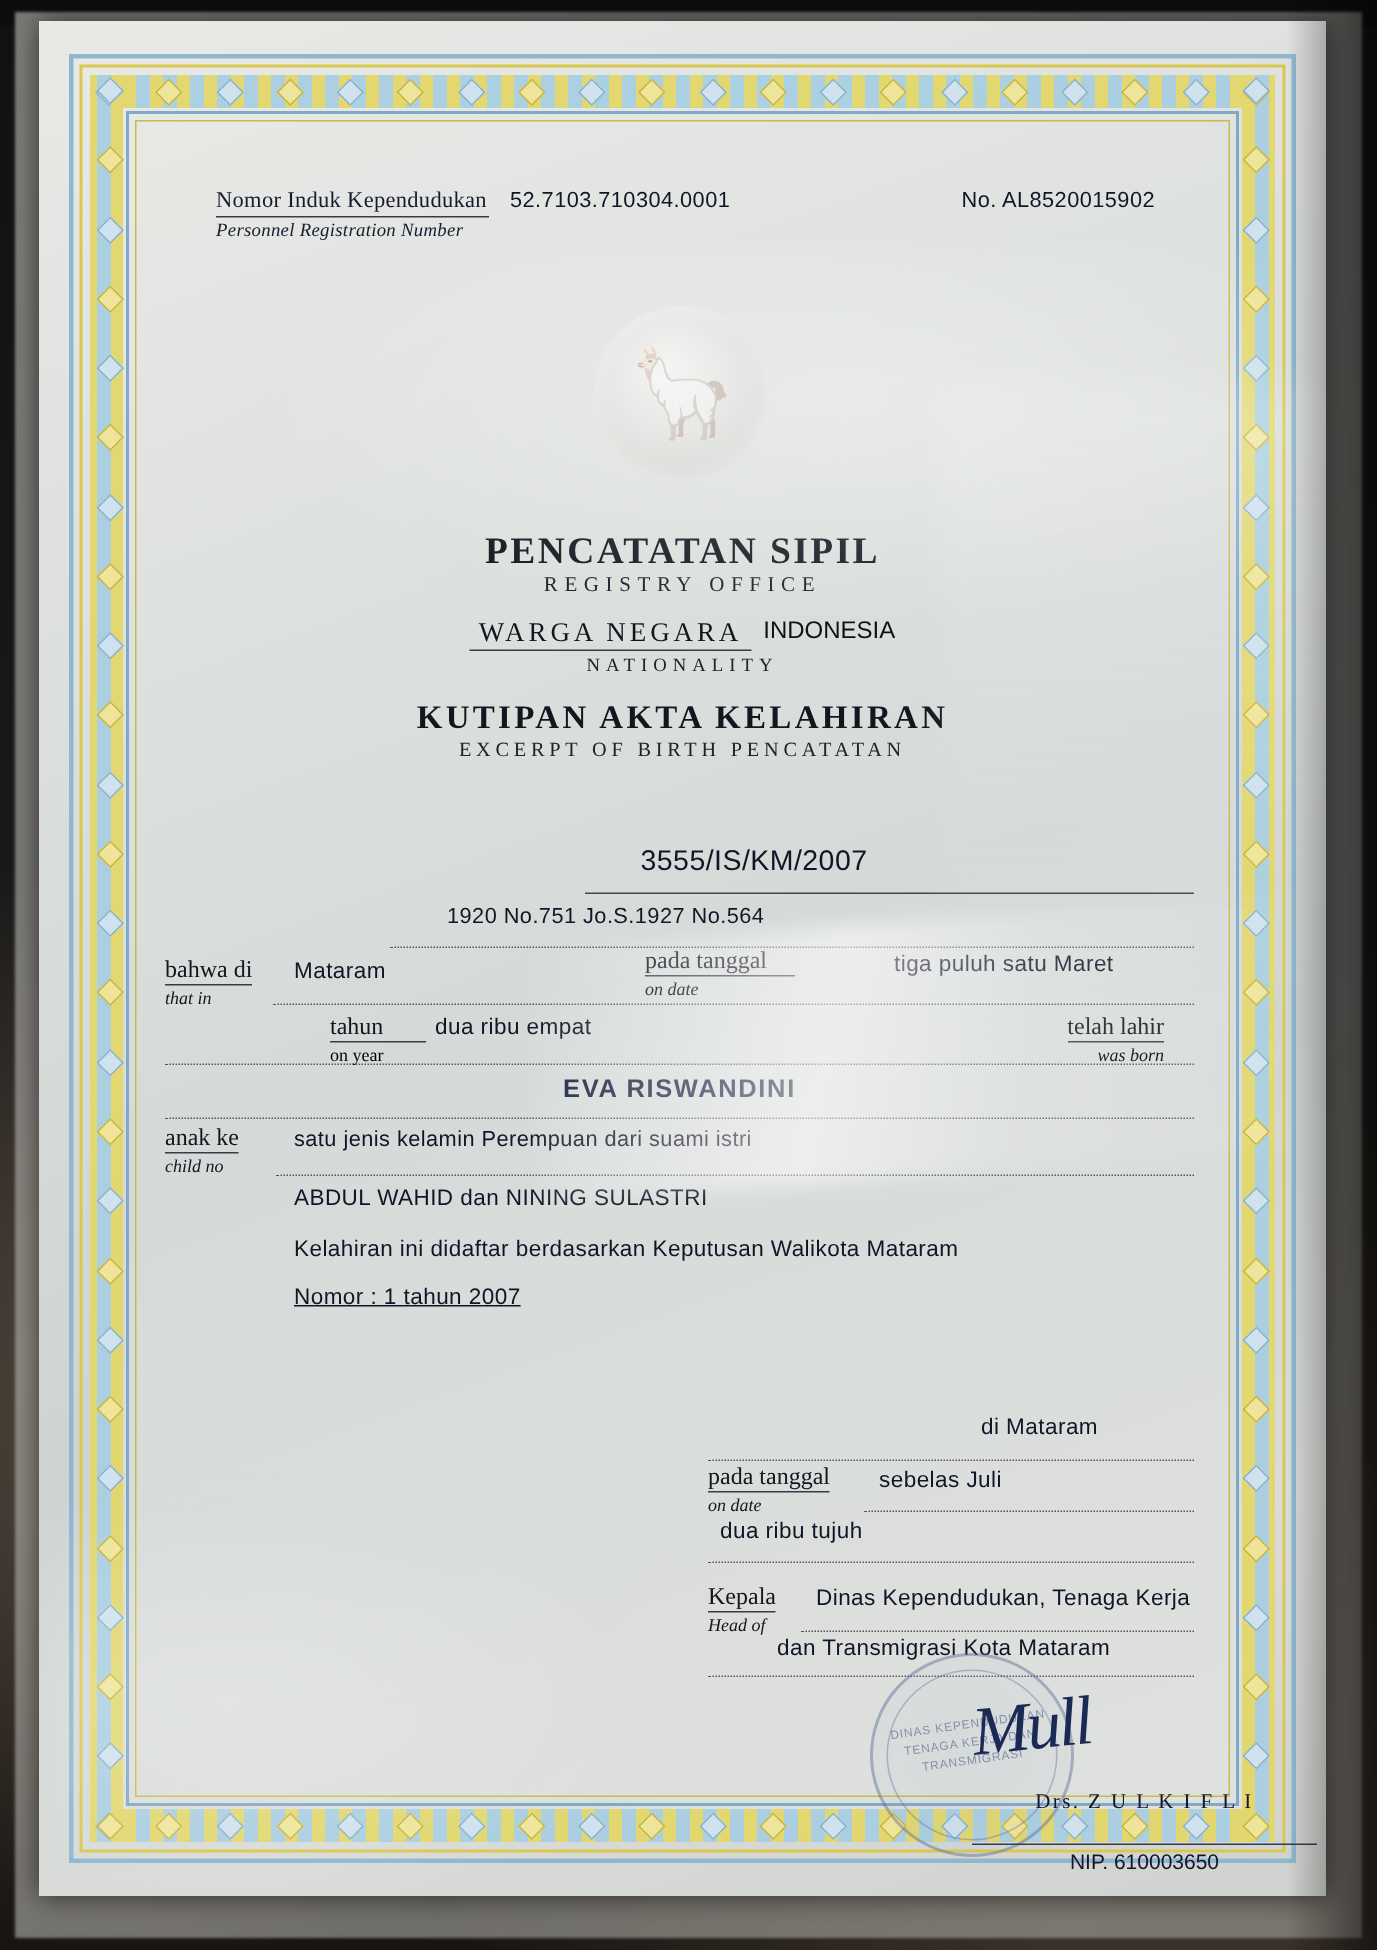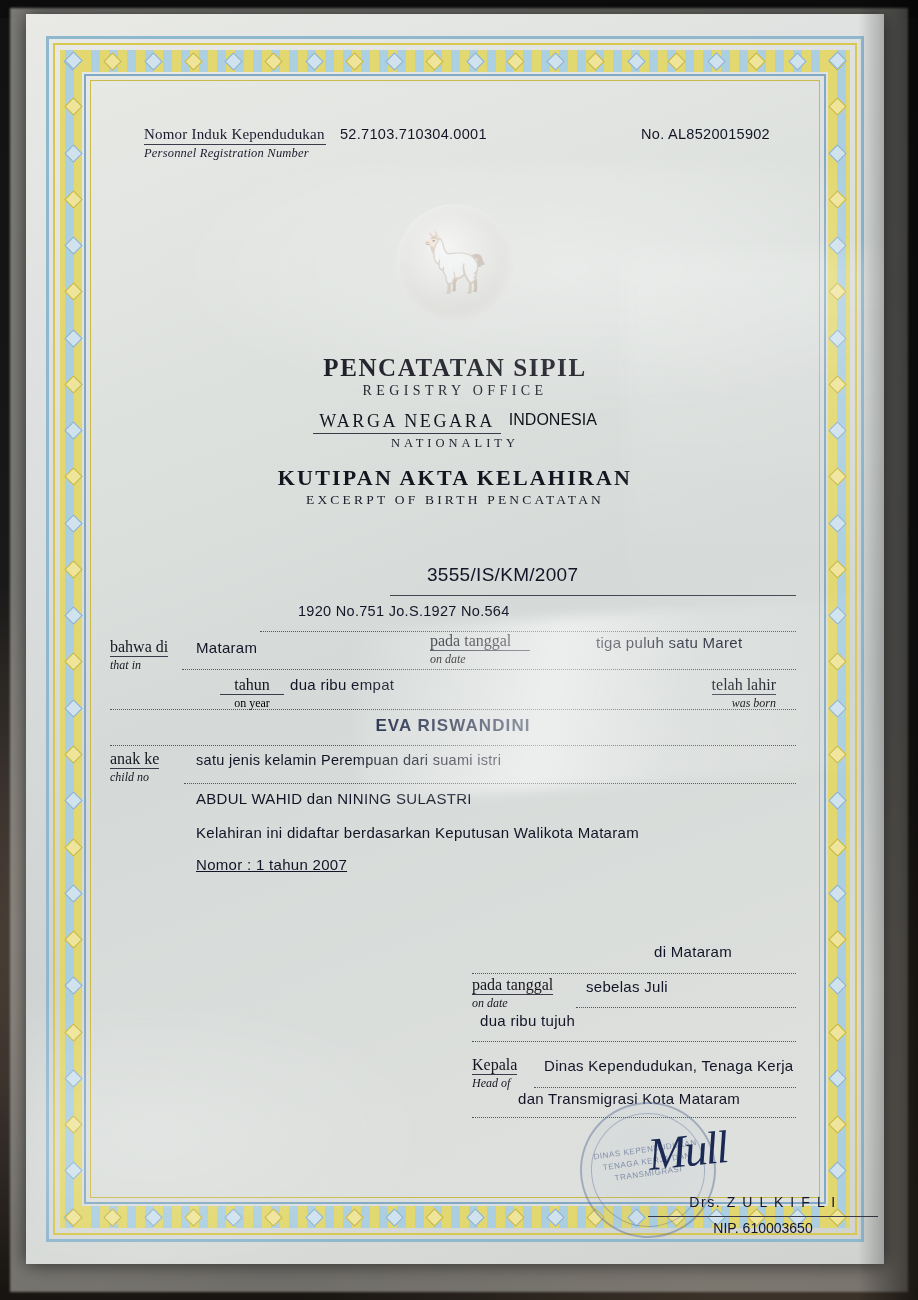--- a/index.html
+++ b/index.html
@@ -99,22 +99,22 @@
   
   .stamp{position:absolute;left:480px;top:1010px;width:132px;height:132px;border-radius:50%;
     border:2px solid rgba(90,110,150,.45);transform:rotate(-8deg);
     background:radial-gradient(circle,rgba(150,170,205,.10),rgba(150,170,205,.03));}
   .stamp i{position:absolute;inset:9px;border-radius:50%;border:1px solid rgba(90,110,150,.40);}
   .stamp b{position:absolute;left:0;right:0;top:40px;text-align:center;font-size:8px;font-weight:normal;
     color:rgba(60,80,125,.55);letter-spacing:.6px;line-height:12px;font-family:"Liberation Sans",sans-serif;}
   .sig{position:absolute;left:548px;top:1032px;font-family:"Liberation Serif",serif;font-size:46px;
     color:#1b2a55;transform:rotate(-6deg);letter-spacing:-2px;font-style:italic;}
   .signame{position:absolute;left:548px;top:1102px;width:230px;text-align:center;}
-  .signame .nm{font-family:Liberation Sans, sans-serif;font-size:14px;letter-spacing:1.6px;color:#14142a;
-    border-bottom:1px solid #3a3a4a;padding-bottom:6px;display:block;}
+  .signame .nm{font-family:Liberation Serif, serif;font-size:14px;letter-spacing:1.6px;color:#14142a;
+    border-bottom:1px solid #3a3a4a;padding-bottom:19px;display:block;}
   .signame .nip{font-family:"Liberation Sans",sans-serif;font-size:14px;color:#14142a;margin-top:3px;display:block;}
 
   
   .glare{position:absolute;pointer-events:none;}
   .g1{left:330px;top:600px;width:520px;height:170px;
     background:linear-gradient(105deg,rgba(255,255,255,0) 0%,rgba(255,255,255,.55) 38%,rgba(255,255,255,.18) 62%,rgba(255,255,255,0) 100%);
     filter:blur(6px);transform:rotate(-4deg);}
   .g2{left:120px;top:150px;width:700px;height:260px;
     background:radial-gradient(ellipse at 60% 40%,rgba(255,255,255,.35),rgba(255,255,255,0) 70%);
     filter:blur(8px);}
@@ -291,21 +291,21 @@
           <div class="abs hw" style="left:86px;top:1px;font-size:15px;">Mataram</div>
           <div class="abs" style="left:320px;top:-6px;width:150px;">
             <span style="font-size:16px;color:#15151f;">pada tanggal</span>
             <span class="en" style="display:block;font-style:italic;font-size:12px;border-top:1px solid #3a3a4a;width:100px;padding-top:1px;">on date</span>
           </div>
           <div class="abs hw" style="left:486px;top:-4px;font-size:15px;">tiga puluh satu Maret</div>
         </div>
 
         <div class="line" style="height:40px;">
           <div class="dotline" style="left:0;right:0;"></div>
-          <div class="abs" style="left:110px;top:0;text-align:center;">
+          <div class="abs" style="left:110px;top:0;">
             <span style="font-size:16px;color:#15151f;">tahun</span>
             <span class="en" style="display:block;font-size:12px;border-top:1px solid #3a3a4a;width:64px;padding-top:1px;">on year</span>
           </div>
           <div class="abs hw" style="left:180px;top:0;font-size:15px;">dua ribu empat</div>
           <div class="abs" style="right:20px;top:0;text-align:right;">
             <span style="font-size:16px;color:#15151f;">telah lahir</span>
             <span class="en" style="display:block;font-style:italic;font-size:12px;border-top:1px solid #3a3a4a;padding-top:1px;">was born</span>
           </div>
         </div>
 

